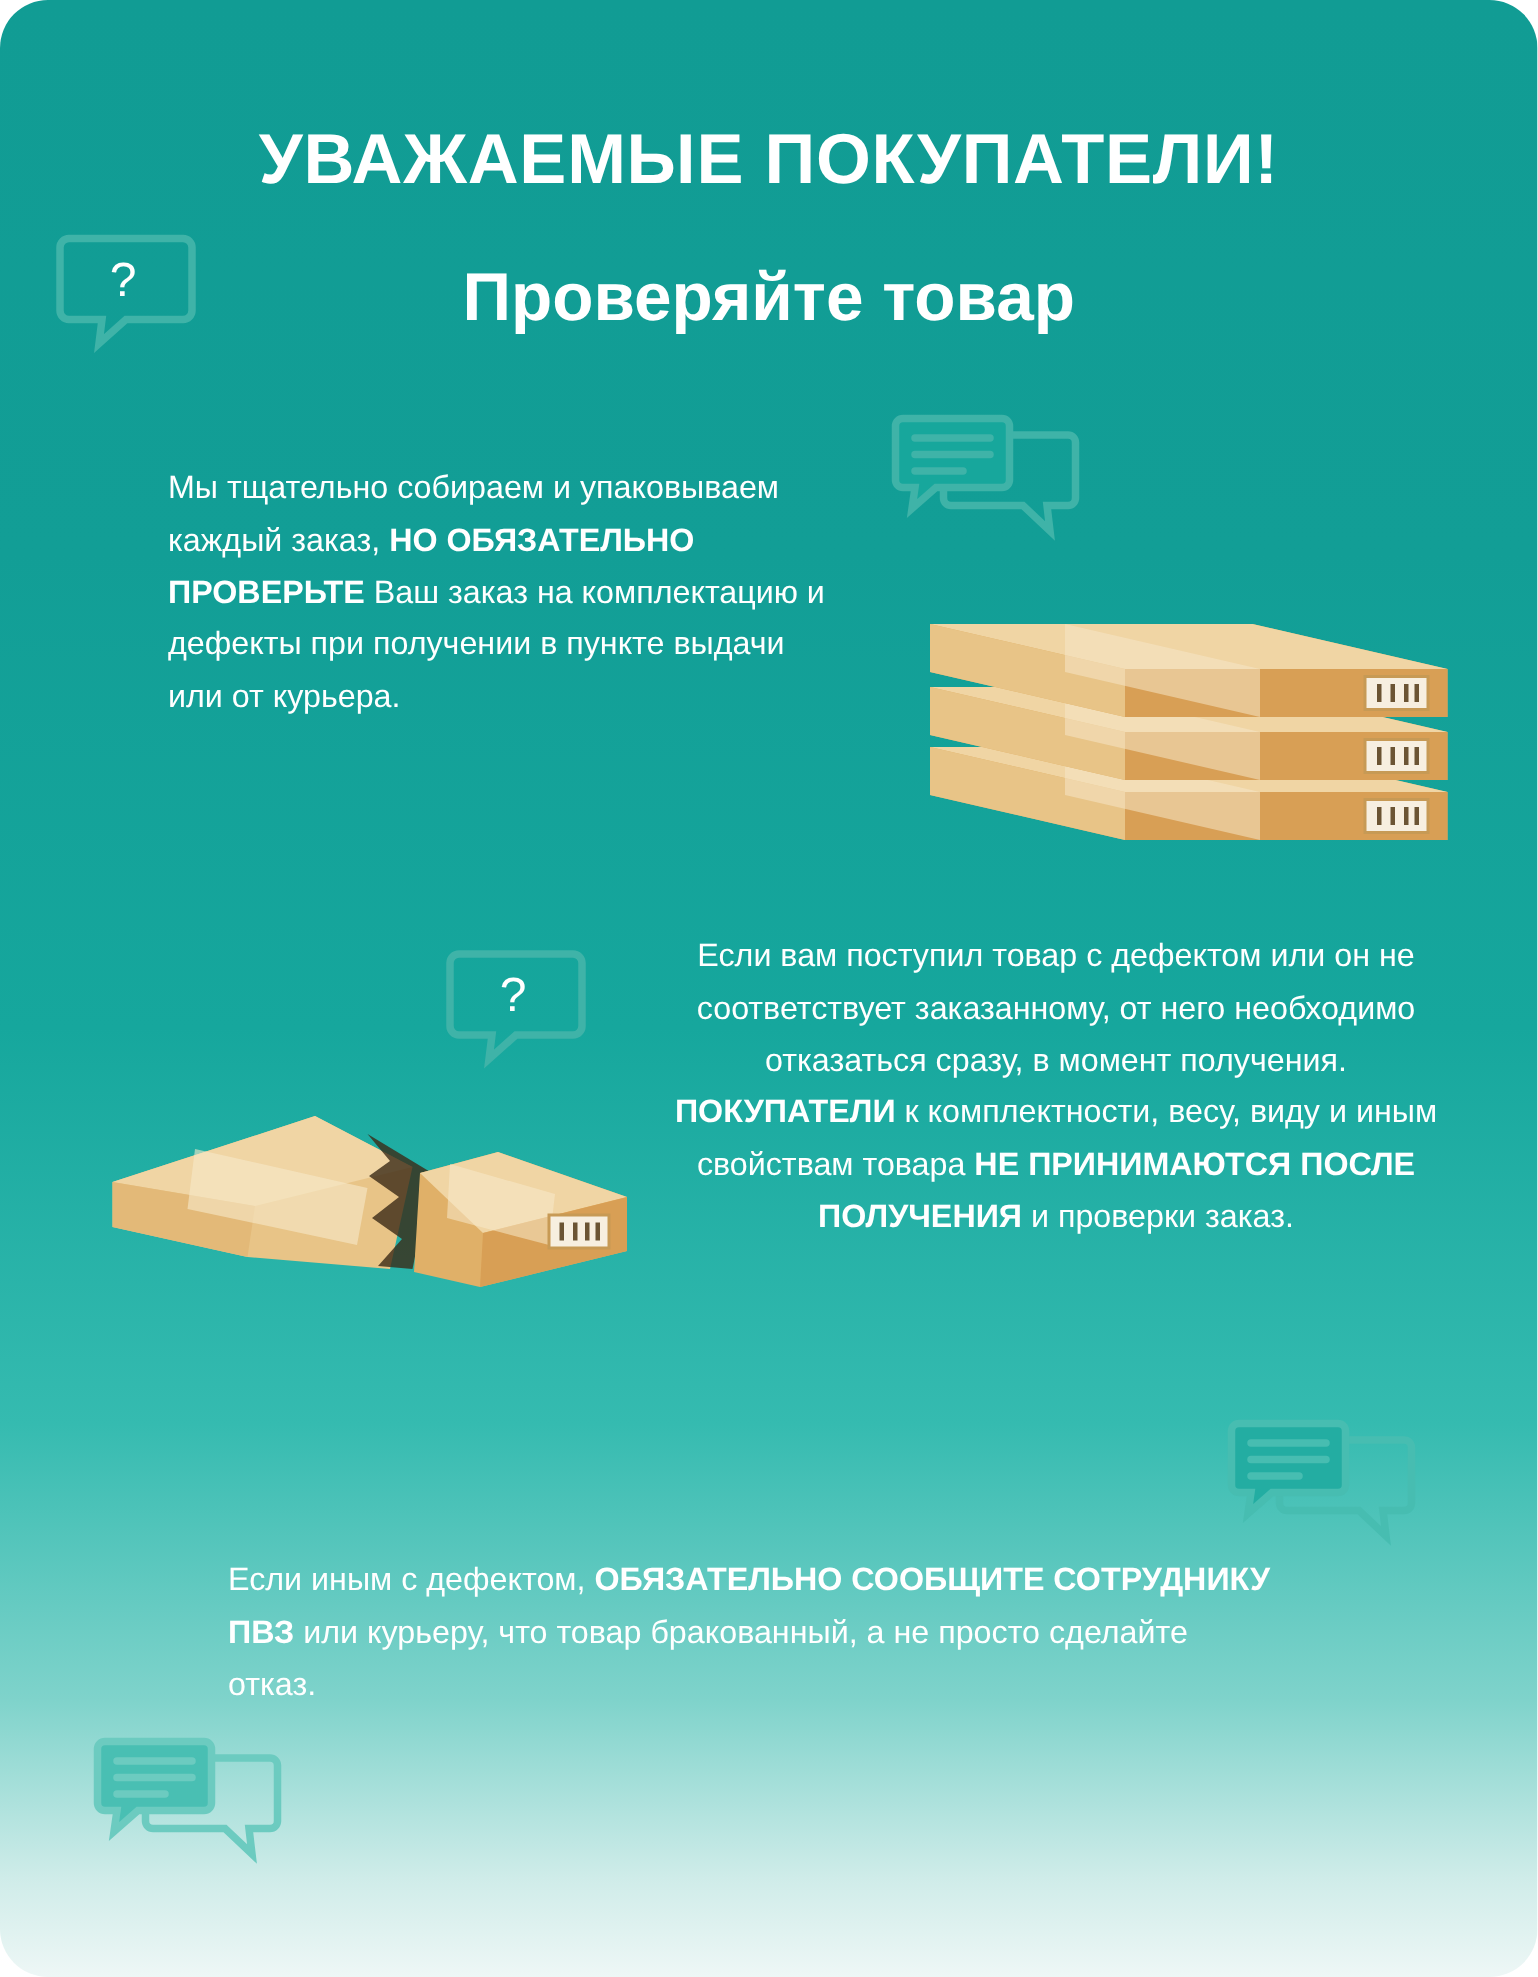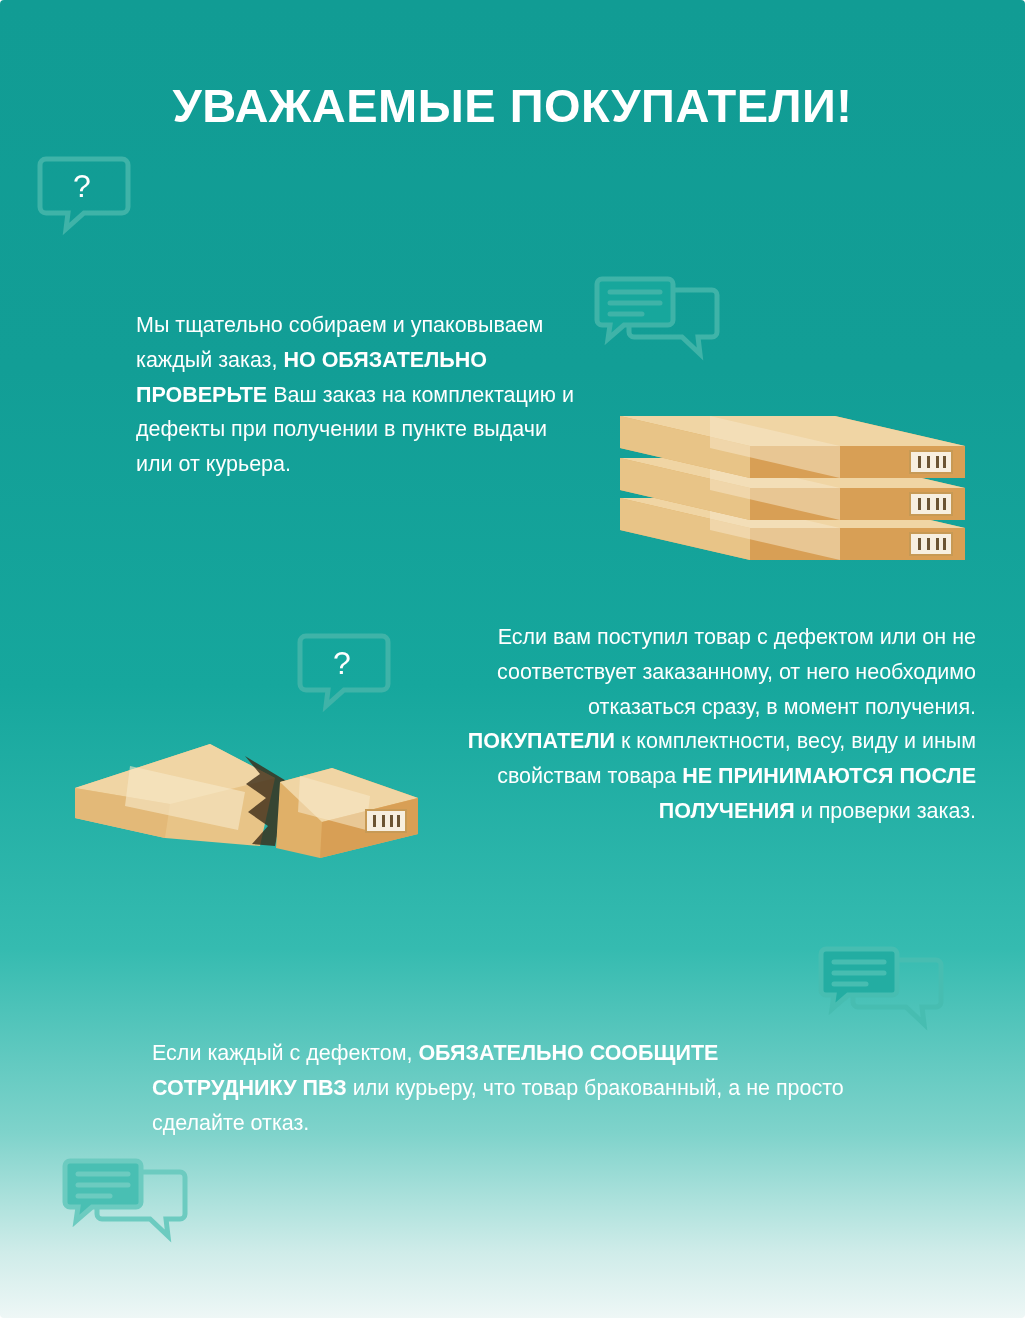--- a/index.html
+++ b/index.html
@@ -20,21 +20,21 @@
     height: 1318px;
     box-sizing: border-box;
     background: linear-gradient(180deg,
         #119c94 0%,
         #129e96 28%,
         #16a79d 52%,
         #35bbb0 72%,
         #7fd3cb 86%,
         #cfece9 95%,
         #eef7f6 100%);
-    border-radius: 4px;
+    border-radius: 32px;
     overflow: hidden;
   }
 
   
   .title {
     position: absolute;
     top: 78px;
     left: 0;
     width: 100%;
     text-align: center;
@@ -59,39 +59,40 @@
   
   .block {
     position: absolute;
     color: #ffffff;
     font-size: 21.5px;
     line-height: 1.62;
     font-family: "Liberation Sans", sans-serif;
   }
   .block b { font-weight: 700; }
 
-  #block1 { top: 308px; left: 136px; width: 452px; text-align: left; }
-  #block2 { top: 620px; left: 464px; width: 512px; text-align: right; }
+  #block1 { top: 308px; left: 112px; width: 452px; text-align: left; }
+  #block2 { top: 620px; left: 448px; width: 512px; text-align: center; }
   #block3 { top: 1036px; left: 152px; width: 700px; text-align: left; }
 
   
   .bubble-ico { position: absolute; }
 
   
   .art { position: absolute; }
 
   
   svg { display: block; overflow: visible; }
 </style>
 </head>
 <body>
 
 <div class="poster">
 
   <div class="title">УВАЖАЕМЫЕ ПОКУПАТЕЛИ!</div>
+  <div class="subtitle">Проверяйте товар</div>
 
   <div class="bubble-ico" style="top:155px; left:38px;">
     <svg width="92" height="78" viewBox="0 0 92 78">
       <path d="M8 4 H84 a6 6 0 0 1 6 6 V52 a6 6 0 0 1 -6 6 H46 L28 74 L30 58 H8 a6 6 0 0 1 -6 -6 V10 a6 6 0 0 1 6 -6 Z" fill="none" stroke="#3fb3a8" stroke-width="5"></path>
       <text x="44" y="42" font-size="32" font-family="Liberation Sans, sans-serif" fill="#ffffff" text-anchor="middle">?</text>
     </svg>
   </div>
 
   <div class="bubble-ico" style="top:276px; left:594px;">
     <svg width="128" height="104" viewBox="0 0 128 104">
@@ -205,15 +206,15 @@
         <rect x="303" y="89" width="3" height="12"></rect>
         <rect x="312" y="89" width="3" height="12"></rect>
         <rect x="320" y="89" width="3" height="12"></rect>
         <rect x="327" y="89" width="3" height="12"></rect>
       </g>
     </svg>
   </div>
 
   <div class="block" id="block1"><span>Мы тщательно собираем и упаковываем каждый заказ, </span><b>НО ОБЯЗАТЕЛЬНО ПРОВЕРЬТЕ</b><span> Ваш заказ на комплектацию и дефекты при получении в пункте выдачи или от курьера.</span></div>
   <div class="block" id="block2"><span>Если вам поступил товар с дефектом или он не соответствует заказанному, от него необходимо отказаться сразу, в момент получения.</span><br><b>ПОКУПАТЕЛИ</b><span> к комплектности, весу, виду и иным свойствам товара </span><b>НЕ ПРИНИМАЮТСЯ ПОСЛЕ ПОЛУЧЕНИЯ</b><span> и проверки заказ.</span></div>
-  <div class="block" id="block3"><span>Если каждый с дефектом, </span><b>ОБЯЗАТЕЛЬНО СООБЩИТЕ СОТРУДНИКУ ПВЗ</b><span> или курьеру, что товар бракованный, а не просто сделайте отказ.</span></div>
+  <div class="block" id="block3"><span>Если иным с дефектом, </span><b>ОБЯЗАТЕЛЬНО СООБЩИТЕ СОТРУДНИКУ ПВЗ</b><span> или курьеру, что товар бракованный, а не просто сделайте отказ.</span></div>
 
 </div>
 
 </body></html>

